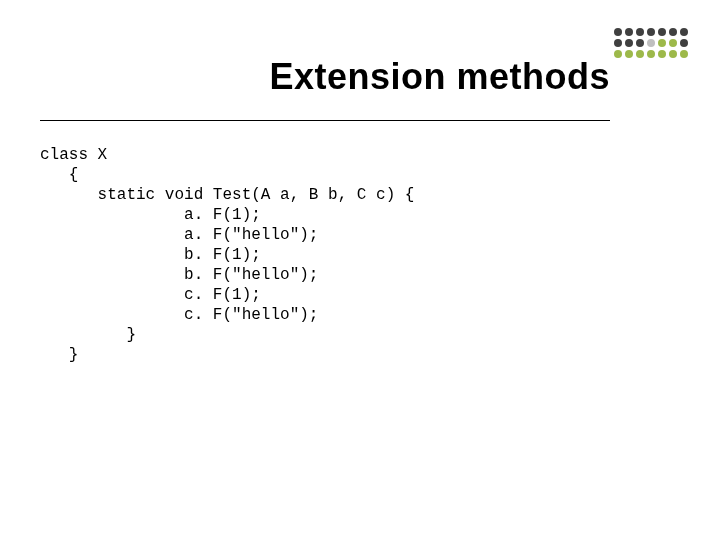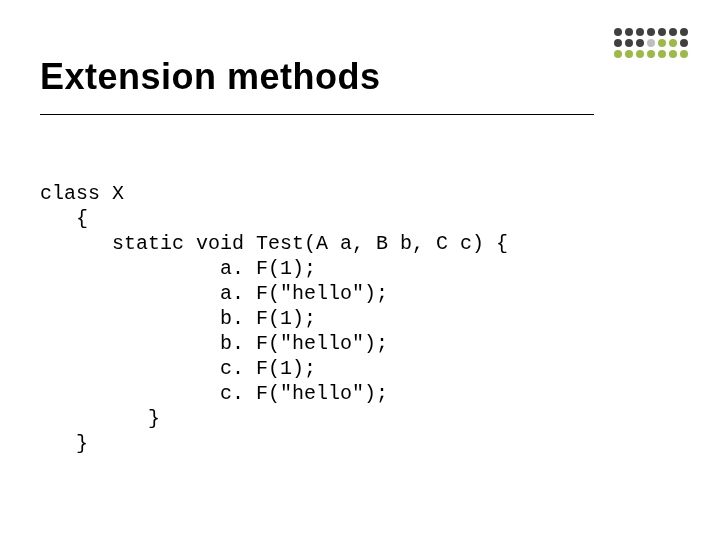--- a/index.html
+++ b/index.html
@@ -15,23 +15,24 @@
   .slide {
     position: relative;
     width: 720px;
     height: 540px;
     box-sizing: border-box;
   }
   .title-wrap {
     position: absolute;
     top: 56px;
     left: 40px;
-    right: 126px;
+    right: 110px;
     border-bottom: 1px solid #000;
-    padding-bottom: 16px;
+    padding-bottom: 22px;
+    text-align: right;
   }
   .title {
     font-size: 36px;
     font-weight: 700;
     letter-spacing: 0.5px;
   }
   .dots {
     position: absolute;
     top: 28px;
     right: 30px;
@@ -40,24 +41,24 @@
     grid-auto-rows: 10px;
     gap: 1px;
   }
   .dot {
     width: 8px;
     height: 8px;
     border-radius: 50%;
   }
   .code {
     position: absolute;
-    top: 156px;
+    top: 125px;
     left: 40px;
     font-family: "Courier New", Courier, monospace;
-    font-size: 20px;
+    font-size: 16px;
     line-height: 1.25;
     white-space: pre;
   }
 </style>
 </head>
 <body>
 
 <div class="slide">
 
   <div class="dots" id="dots">

